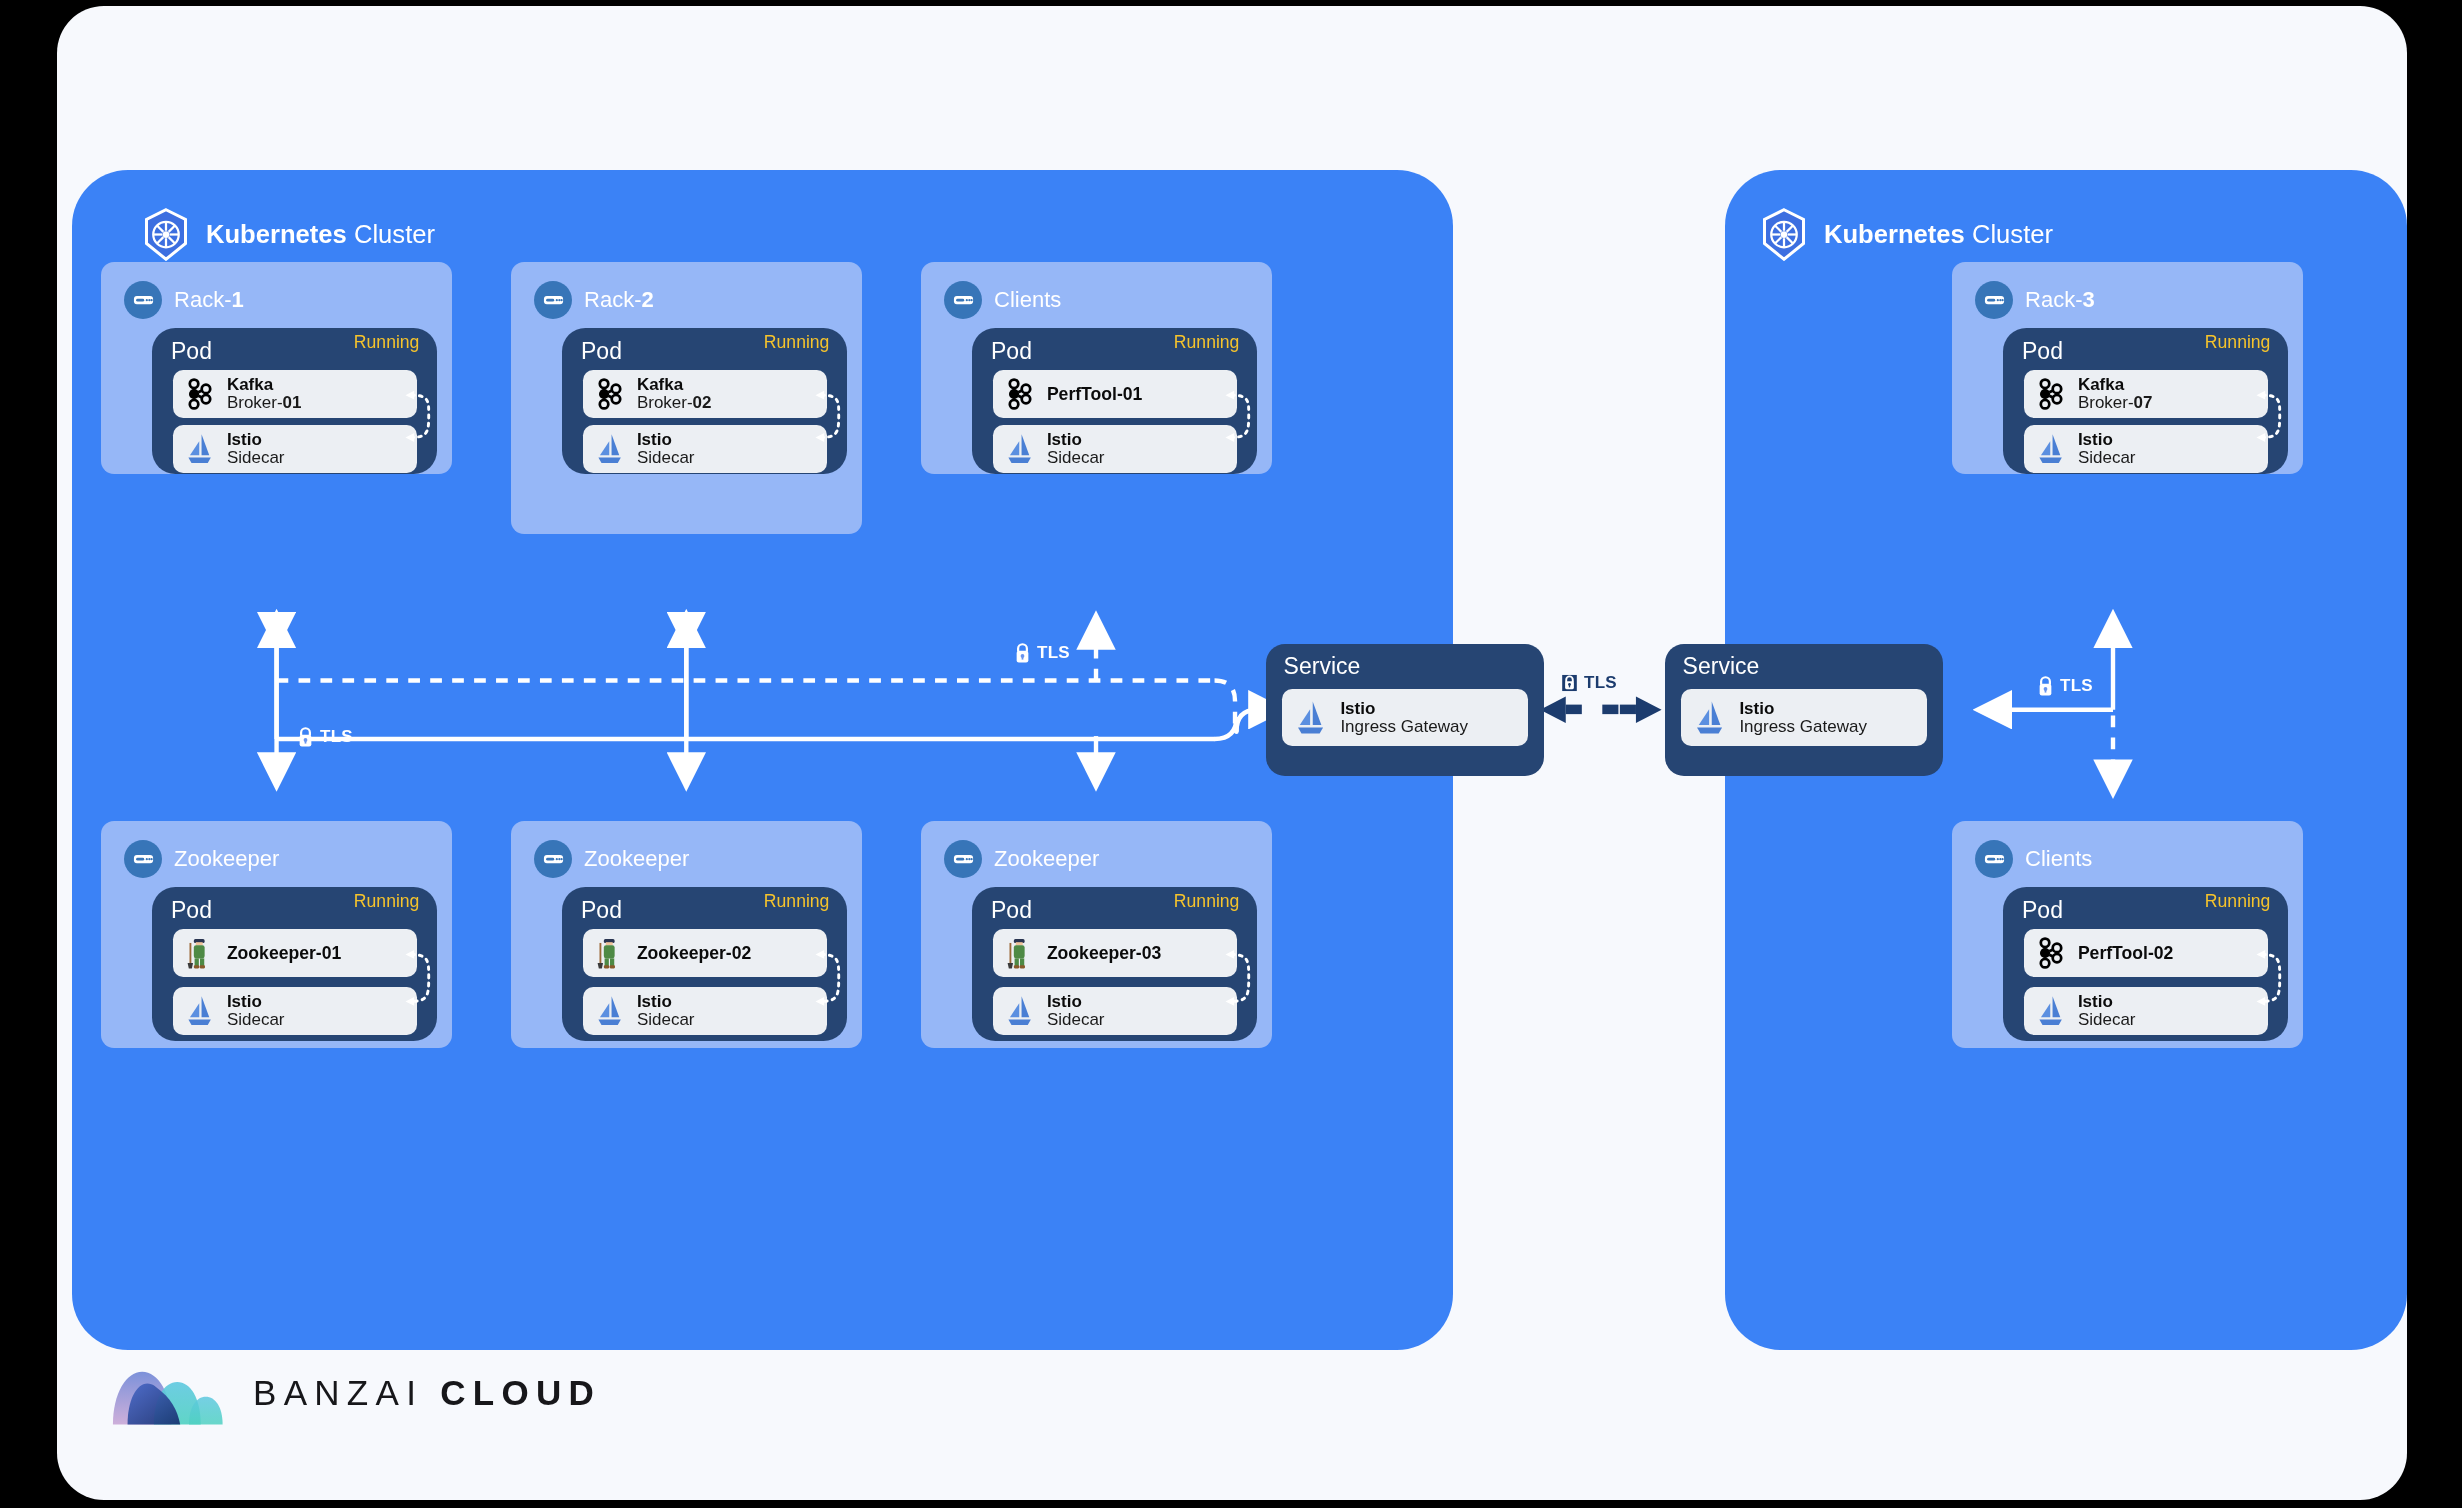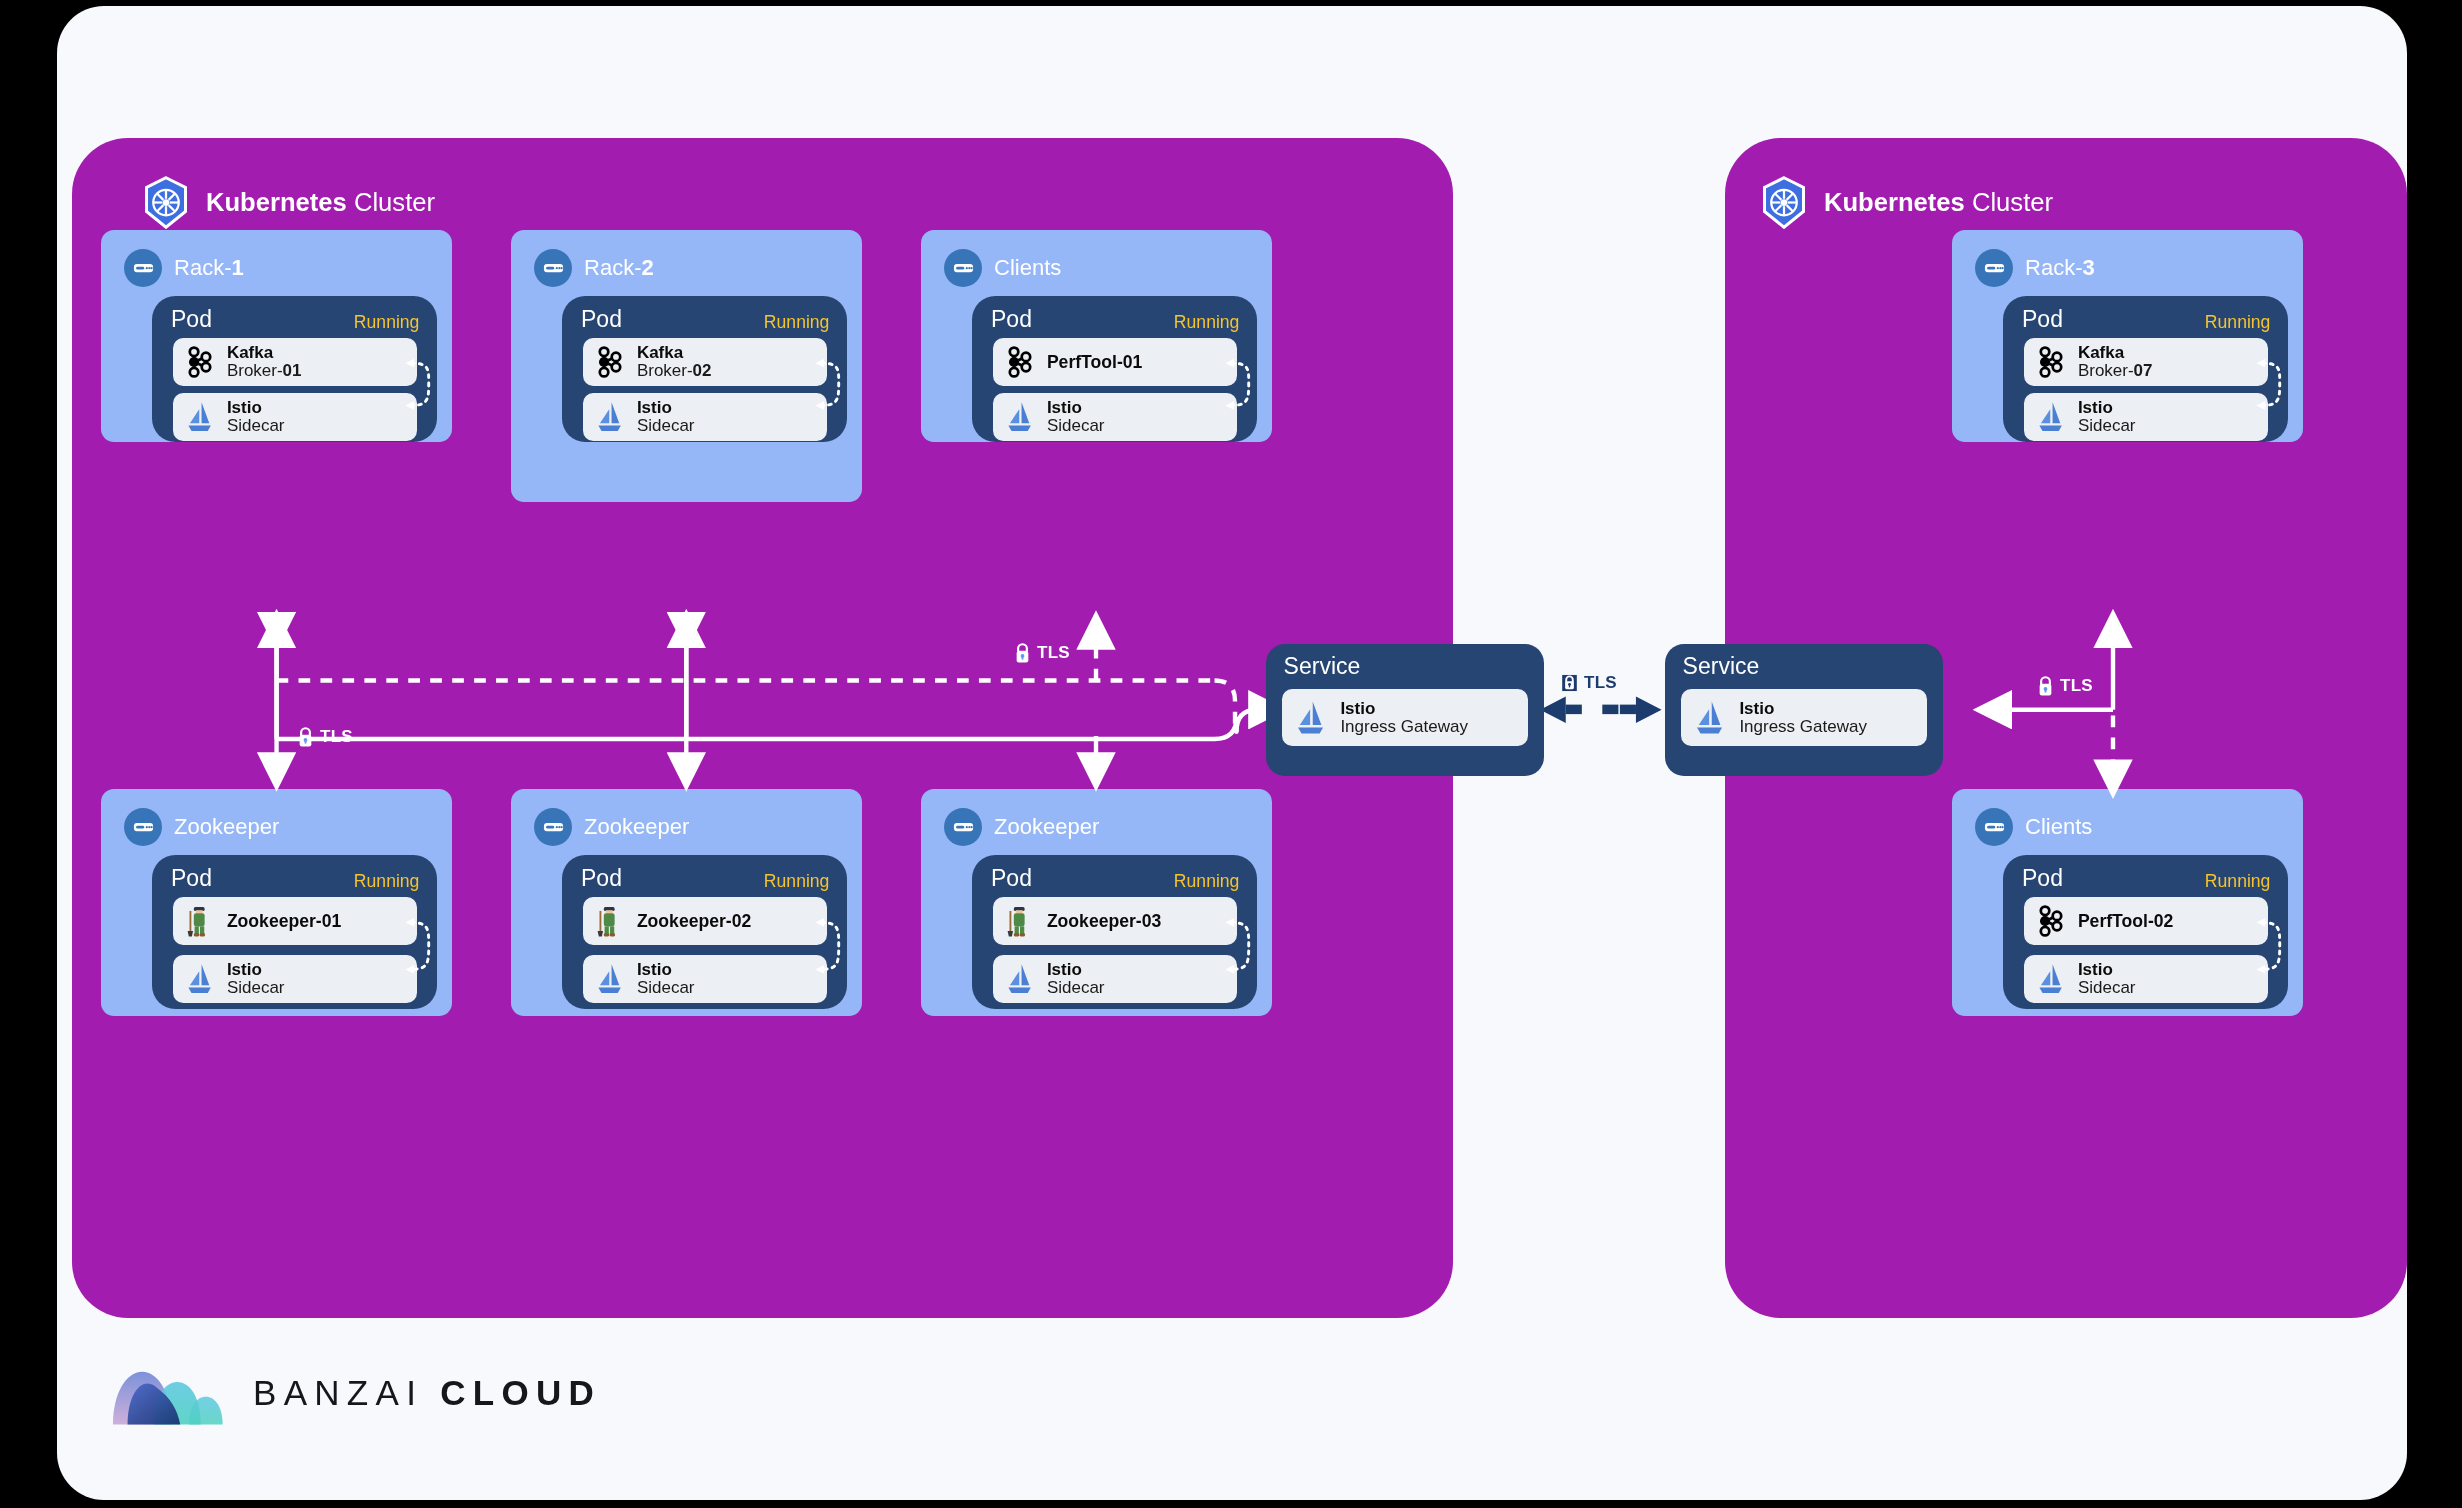--- a/index.html
+++ b/index.html
@@ -28,22 +28,23 @@
     left: 79px; top: 72px;
     font-size: 39px;
     font-weight: bold;
     color: #2b4a7e;
     letter-spacing: 0.3px;
     white-space: nowrap;
   }
   
   .cluster {
     position: absolute;
-    background: #a21caf;
+    background: #3b82f6;
     border-radius: 56px;
+    margin-top: 32px;
   }
   #cluster-left  { left: 72px;  top: 138px; width: 1381px; height: 1180px; }
   #cluster-right { left: 1725px; top: 138px; width: 682px;  height: 1180px; }
 
   .cluster-head {
     position: absolute;
     top: 38px;
     display: flex;
     align-items: center;
     gap: 16px;
@@ -83,21 +84,21 @@
   .pod {
     position: absolute;
     background: #264573;
     border-radius: 23.4px;
   }
   .pod-label {
     position: absolute; left: 19px; top: 10.2px;
     font-size: 23px; color: #ffffff;
   }
   .pod-status {
-    position: absolute; right: 17.6px; top: 16px;
+    position: absolute; right: 17.6px; top: 4px;
     font-size: 17.6px; color: #f5c32c;
   }
   .container-box {
     position: absolute;
     left: 20.5px; right: 20.5px;
     height: 48px;
     background: #eceff3;
     border-radius: 10.2px;
     display: flex; align-items: center;
     padding-left: 10.2px;

